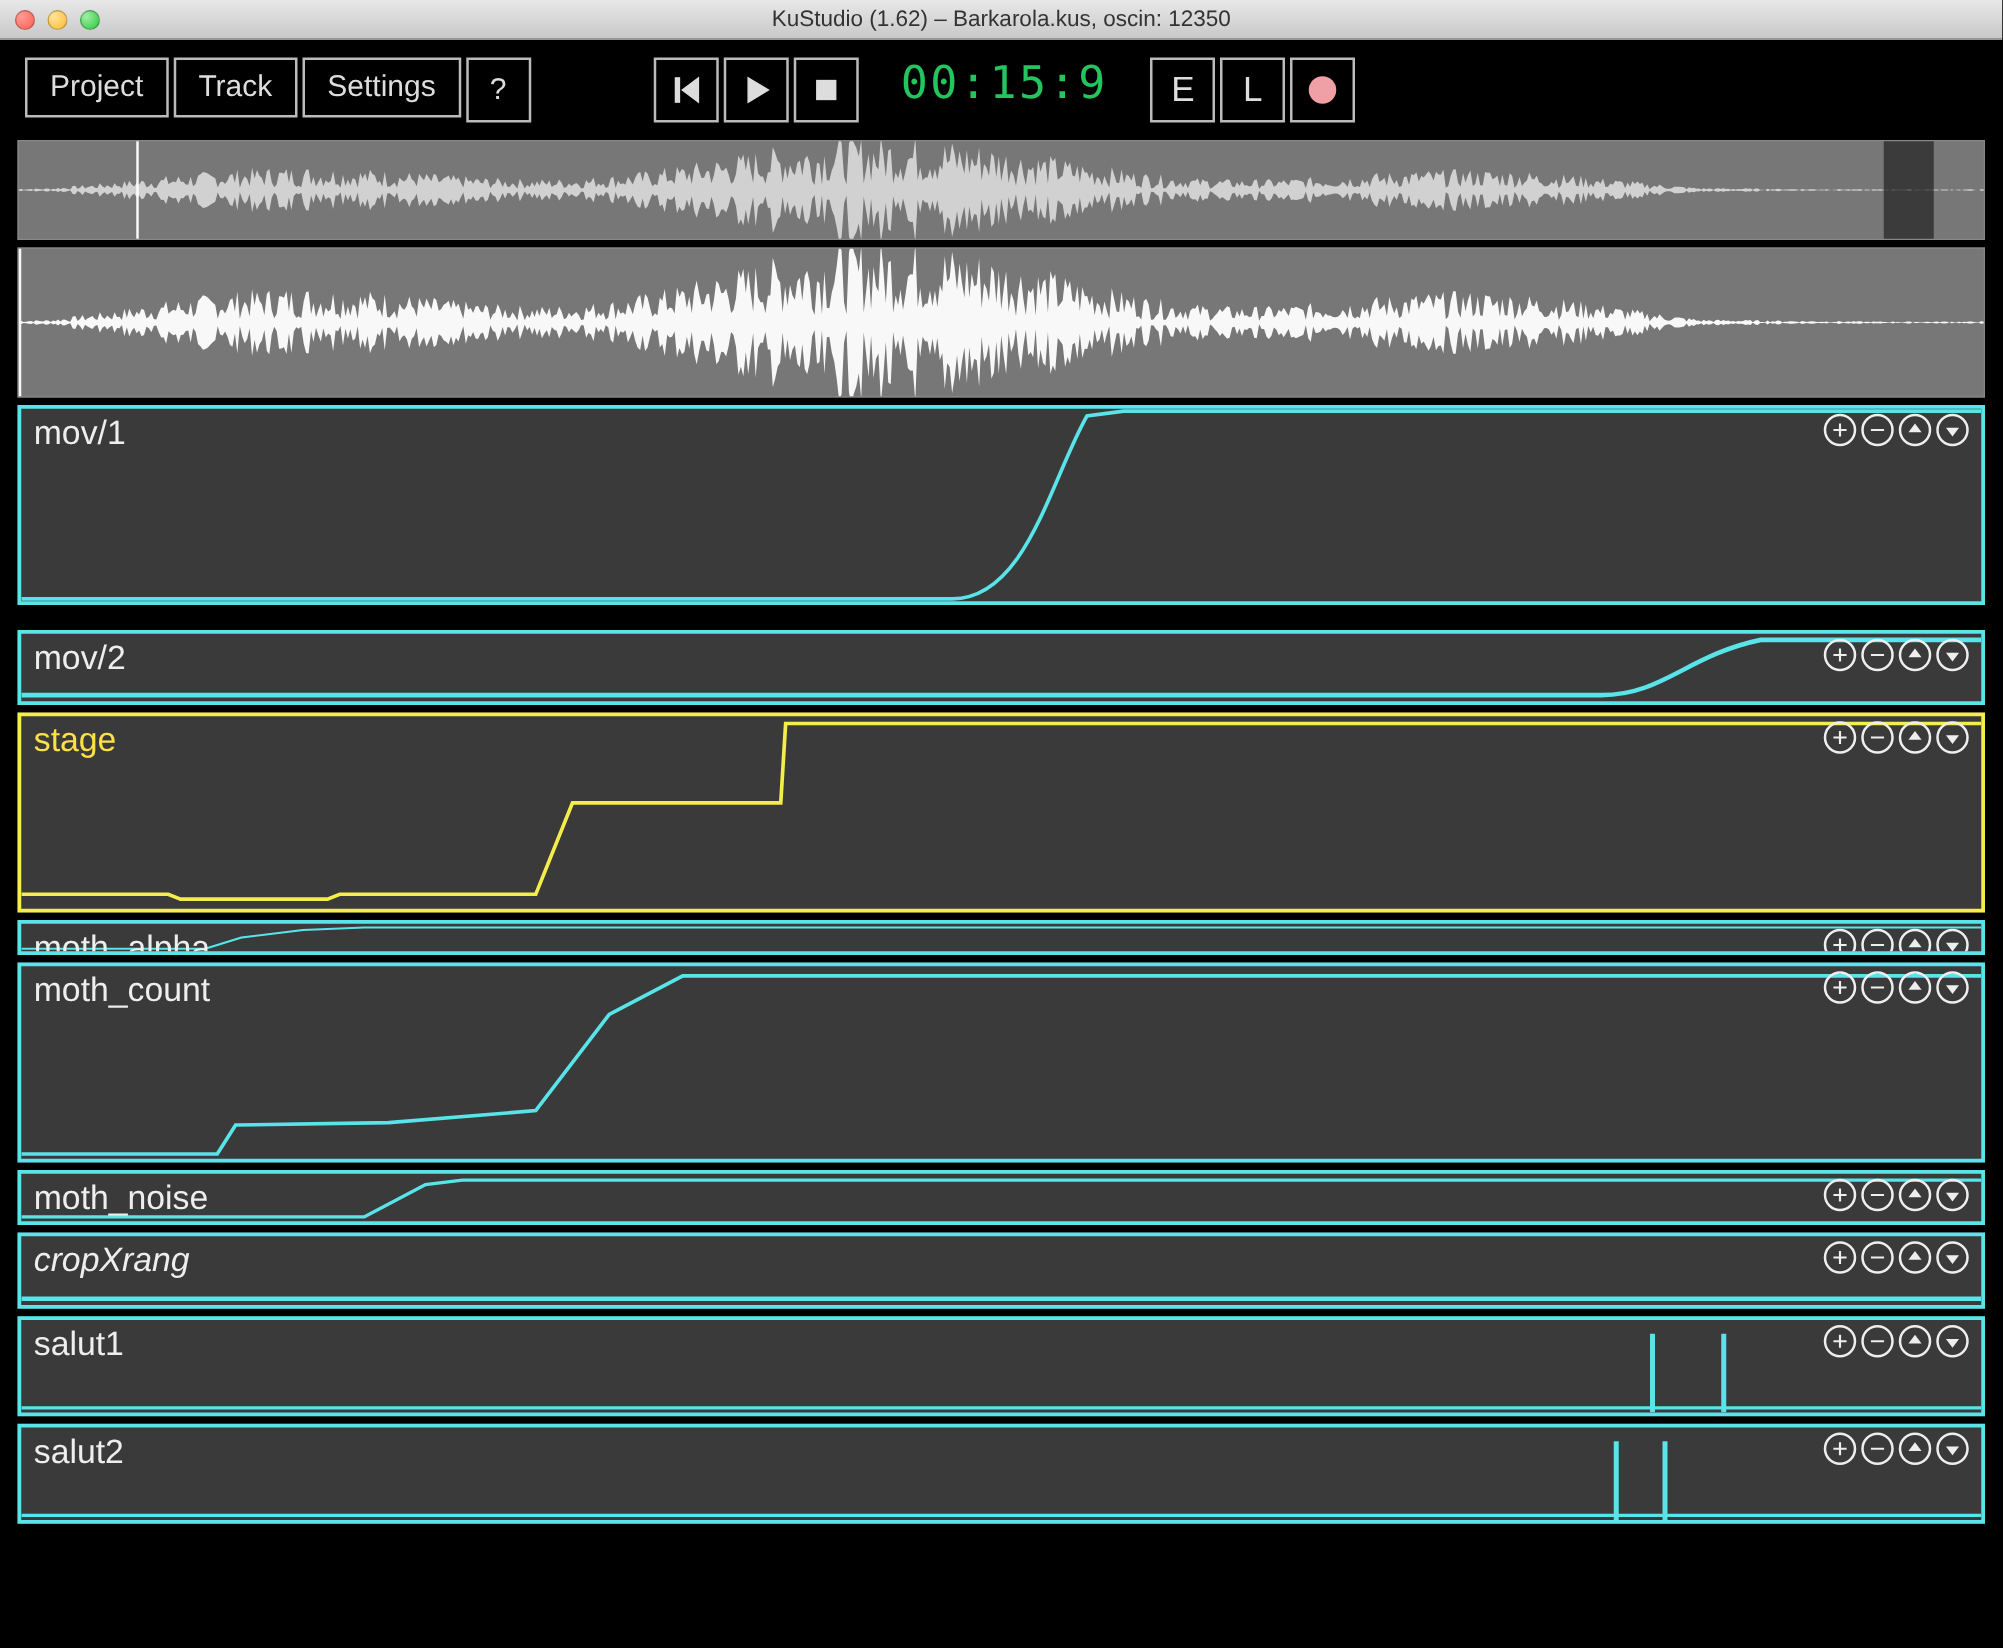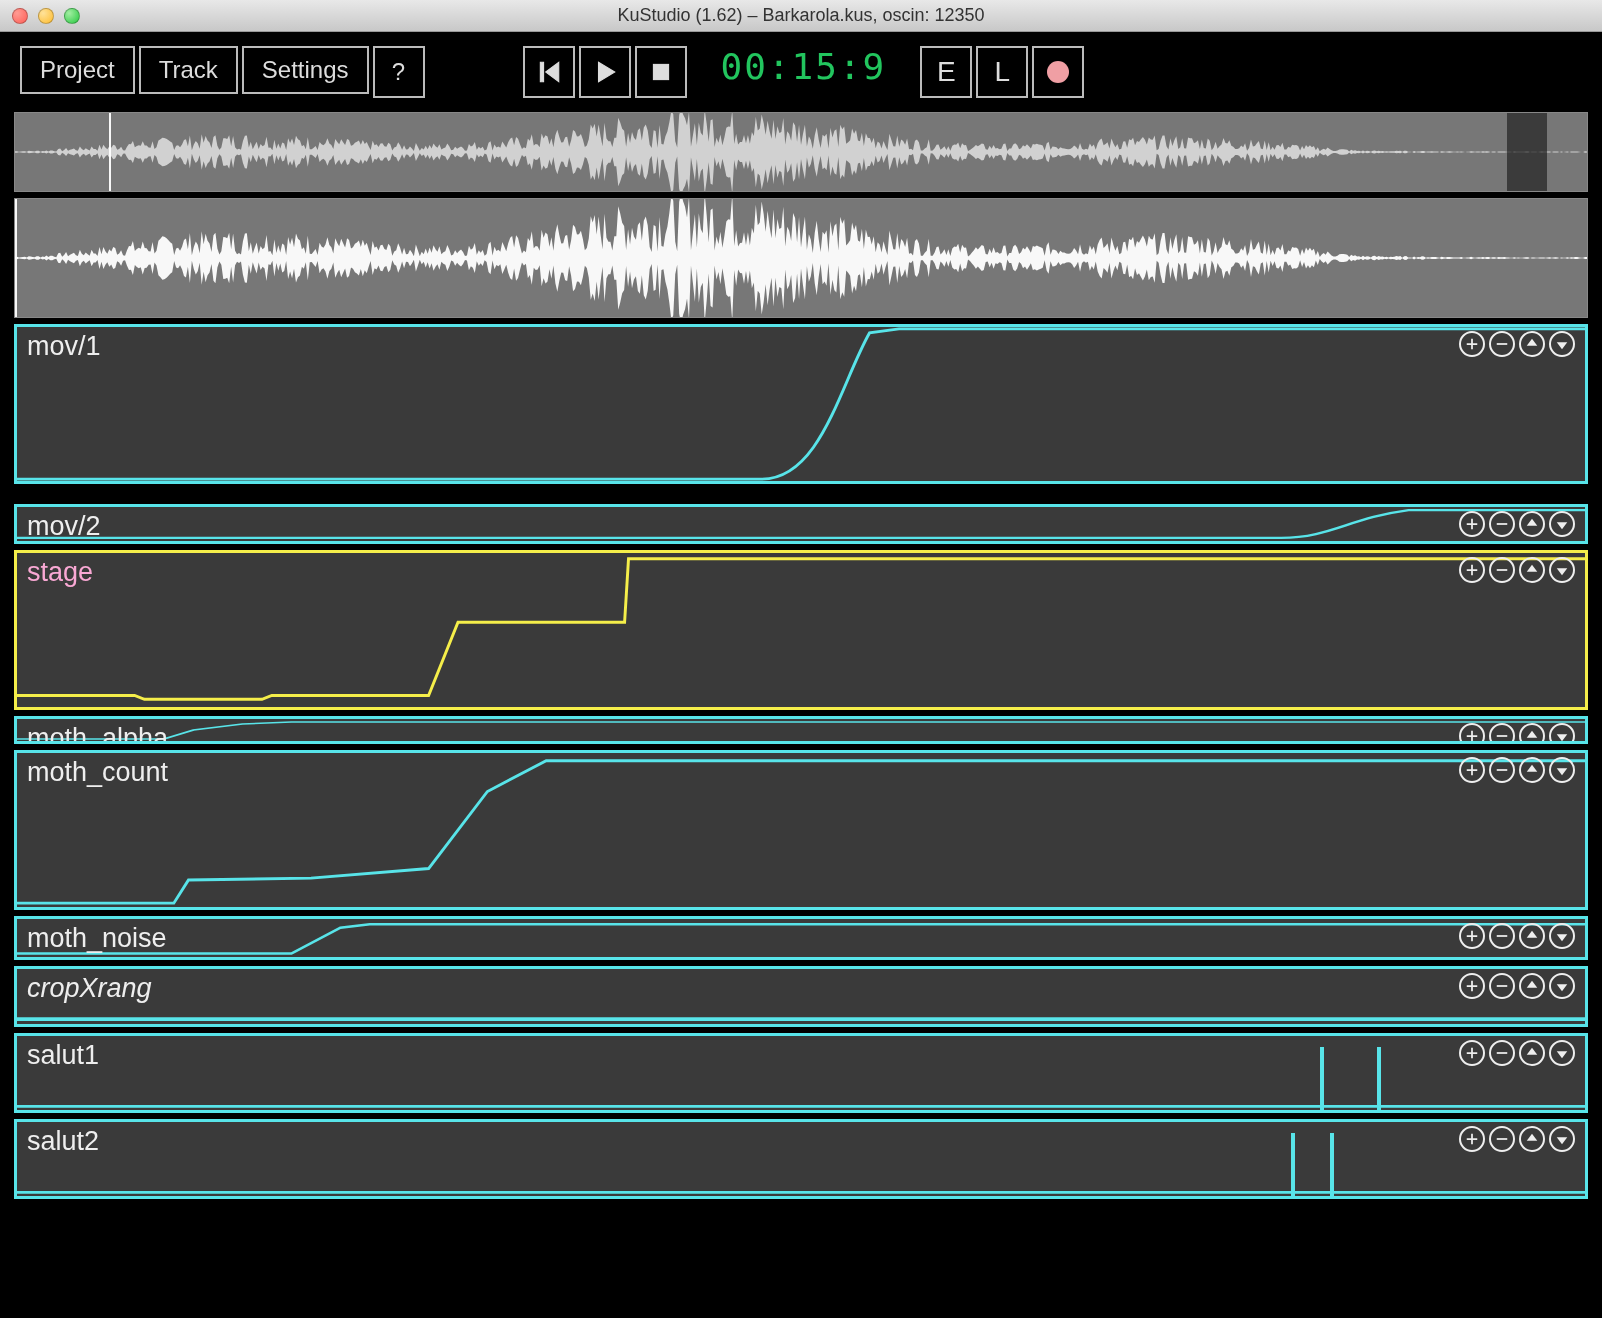--- a/index.html
+++ b/index.html
@@ -73,21 +73,21 @@
   }
   .track.yellow { border-color: #f5ee4a; }
   .track-label {
     position: absolute;
     top: 4px; left: 10px;
     font-size: 27px;
     color: #eee;
     z-index: 3;
     pointer-events: none;
   }
-  .track.yellow .track-label { color: #f9a8d4; }
+  .track.yellow .track-label { color: #fde047; }
   .track-controls {
     position: absolute;
     top: 4px; right: 10px;
     display: flex;
     gap: 4px;
     z-index: 3;
   }
   .ctrl {
     width: 26px; height: 26px; border-radius: 50%;
     border: 2px solid #eee;
@@ -190,21 +190,21 @@
         <button class="ctrl">
           <svg viewBox="0 0 16 16">
             <path d="M8 14L2 6h12z"></path>
           </svg>
         </button>
       </div>
       <svg class="curve cyan" viewBox="0 0 1600 160" preserveAspectRatio="none">
         <path d="M0,158 L760,158 C820,158 840,60 870,6 L900,2 L1600,2"></path>
       </svg>
     </div>
-    <div class="track" style="height: 40px; margin-top: 20px;">
+    <div class="track" style="height: 60px; margin-top: 20px;">
       <div class="track-label">mov/2</div>
       <div class="track-controls">
         <button class="ctrl">
           <svg viewBox="0 0 16 16">
             <path d="M7 2h2v12H7zM2 7h12v2H2z"></path>
           </svg>
         </button>
         <button class="ctrl">
           <svg viewBox="0 0 16 16">
             <path d="M2 7h12v2H2z"></path>

